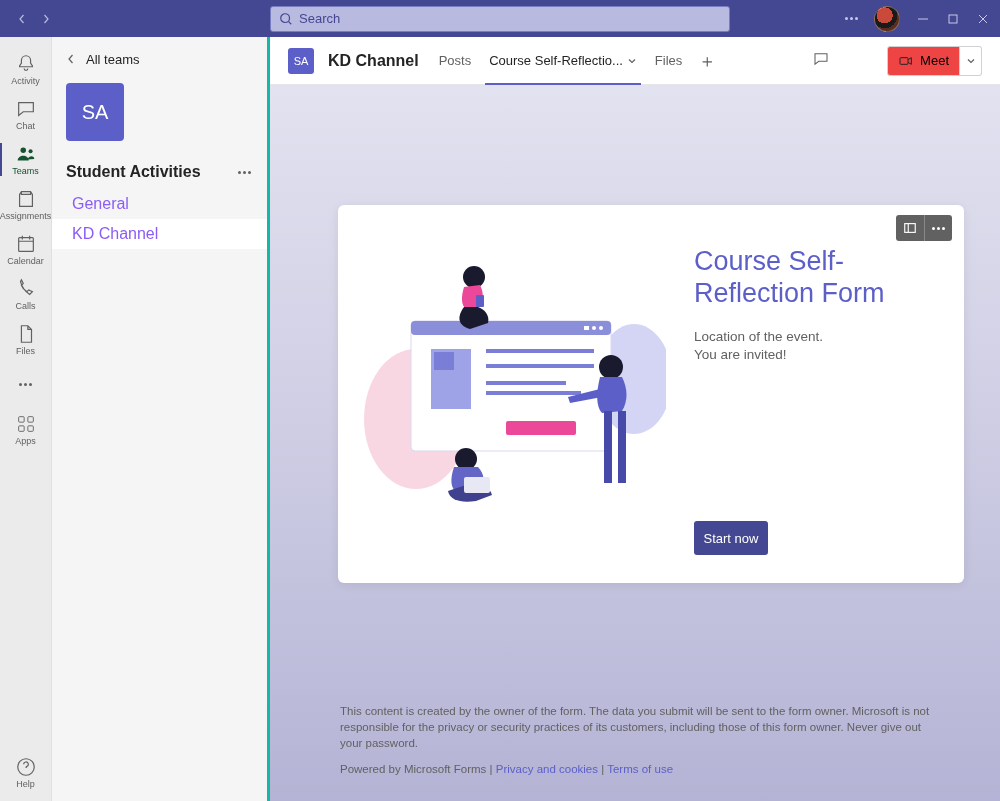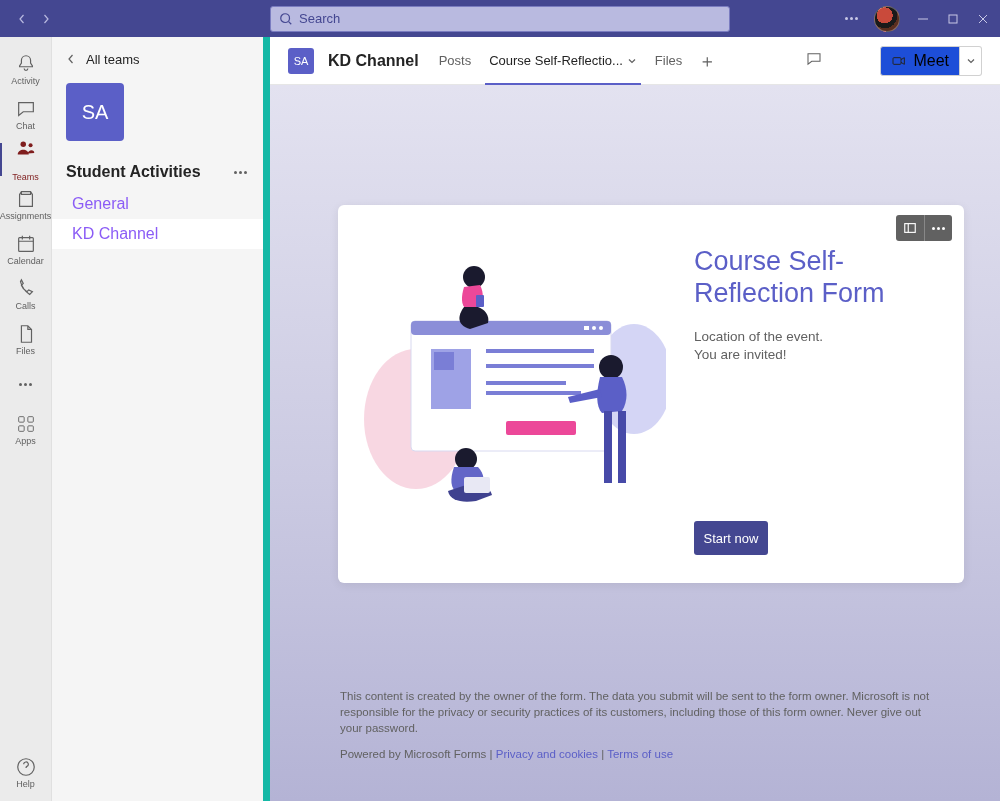--- a/index.html
+++ b/index.html
@@ -14,65 +14,65 @@
   .search-input::placeholder { color: #444791; }
   .title-right { margin-left: auto; display: flex; align-items: center; gap: 16px; color: #c8c8e6; }
   .tri-dots { display:flex; gap:2px; }
   .tri-dots span{ width:3px;height:3px;background:#c8c8e6;border-radius:50%; }
   .avatar { width: 26px; height: 26px; border-radius: 50%; background: radial-gradient(circle at 40% 35%, #c94a3b 0 38%, #1a1a1a 38% 60%, #5a2e1f 60%); border:1px solid rgba(255,255,255,.3); }
   .winbtn { width:14px; height:14px; display:flex; align-items:center; justify-content:center; }
 
   .app { display:flex; height: calc(100% - 37px); }
   .rail { width:52px; background:#ebebeb; border-right:1px solid #e0e0e0; display:flex; flex-direction:column; align-items:center; padding-top:10px; gap:0; position:relative; }
   .rail-item { width:52px; height:45px; display:flex; flex-direction:column; align-items:center; justify-content:center; gap:1px; color:#616161; cursor:pointer; position:relative; }
-  .rail-item.active { color:#7f1d1d;justify-content:space-between; }
+  .rail-item.active { color:#14532d; }
   .rail-item.active::before { content:''; position:absolute; left:0; top:6px; bottom:6px; width:2px; background:#444791; }
   .rail-item svg { width:22px; height:22px; }
   .rail-label { font-size:9px; }
   .rail-spacer { flex:1; }
 
-  .sidebar { width:218px; background:#f5f5f5; border-right:7px solid #14b8a6; display:flex; flex-direction:column; }
+  .sidebar { width:218px; background:#f5f5f5; border-right:3px solid #14b8a6; display:flex; flex-direction:column; }
   .side-head { height:44px; display:flex; align-items:center; padding:0 14px; gap:10px; color:#242424; font-size:13px; cursor:pointer; }
   .team-tile { width:58px; height:58px; margin:2px 0 0 14px; background:#5b5fc7; border-radius:4px; display:flex; align-items:center; justify-content:center; color:#fff; font-size:20px; font-weight:400; }
   .team-row { display:flex; align-items:center; justify-content:space-between; padding:22px 16px 8px 14px; }
   .team-name { font-weight:700; font-size:16px; color:#242424; }
   .more-dots { display:flex; gap:2px; cursor:pointer; }
   .more-dots span{ width:3px;height:3px;background:#616161;border-radius:50%; }
   .channel { height:30px; display:flex; align-items:center; padding:0 0 0 20px; font-size:16px; color:#8b5cf6; cursor:pointer; }
   .channel.active { background:#fff; }
 
   .main { flex:1; display:flex; flex-direction:column; background:#fff; }
   .chead { height:48px; border-bottom:1px solid #e6e6e6; display:flex; align-items:center; padding:0 18px; gap:14px; }
   .ch-tile { width:26px; height:26px; background:#5b5fc7; border-radius:3px; display:flex; align-items:center; justify-content:center; color:#fff; font-size:11px; }
   .ch-title { font-weight:700; font-size:16px; color:#242424; margin-right:4px; }
   .tab { font-size:13px; color:#616161; padding:0 2px; height:48px; display:flex; align-items:center; cursor:pointer; position:relative; }
   .tab.active { color:#242424; font-weight:400; }
   .tab.active::after { content:''; position:absolute; height:2px; background:#5b5fc7; left:-2px; right:-2px; bottom:0; }
   .tab-chev { margin-left:4px; color:#616161; }
   .add-tab { color:#616161; font-size:18px; cursor:pointer; }
   .ch-right { margin-left:auto; display:flex; align-items:center; gap:12px; }
   .icon-btn { color:#616161; cursor:pointer; }
-  .meet-btn { height:30px; border:1px solid #d1d1d1; border-radius:3px 0 0 3px; background:#1d4ed8; display:flex; align-items:center; gap:6px; padding:0 10px; font-size:16px; cursor:pointer;margin-left:45px; }
+  .meet-btn { height:30px; border:1px solid #d1d1d1; border-radius:3px 0 0 3px; background:#ef4444; display:flex; align-items:center; gap:6px; padding:0 10px; font-size:13px; cursor:pointer;margin-left:45px; }
   .meet-chev { height:30px; width:22px; border:1px solid #d1d1d1; border-left:none; border-radius:0 3px 3px 0; background:#fff; display:flex; align-items:center; justify-content:center; cursor:pointer; }
   .meet-wrap { display:flex; }
 
   .content { flex:1; background:linear-gradient(180deg,#e3e2f0 0%, #cbcae2 55%, #b4b3d5 100%); position:relative; overflow:auto; }
   .card { position:absolute; left:68px; right:36px; top:120px; background:#fff; border-radius:6px; box-shadow:0 2px 10px rgba(0,0,0,.08); height:378px; display:flex; }
   .card-actions { position:absolute; top:10px; right:12px; display:flex; gap:0; background:#616161; border-radius:3px; height:26px; align-items:center; }
   .card-act { width:28px; height:26px; display:flex; align-items:center; justify-content:center; color:#fff; cursor:pointer; }
   .card-act + .card-act { border-left:1px solid rgba(255,255,255,.25); }
   .card-act .tri span{ background:#fff; }
   .illus { flex:1; display:flex; align-items:center; justify-content:center; }
   .panel { width:280px; padding:40px 24px 28px 10px; display:flex; flex-direction:column; }
   .form-title { color:#5b5fc7; font-size:27px; font-weight:400; line-height:1.2; }
   .form-date { margin-top:28px; font-size:14px; font-weight:600; color:#242424; }
   .form-line { margin-top:18px; font-size:13.5px; color:#616161; line-height:1.35; }
   .start-btn { margin-top:auto; align-self:flex-start; background:#444791; color:#fff; border:none; border-radius:3px; height:34px; width:74px; font-size:13px; cursor:pointer; }
 
-  .footer { position:absolute; left:0; right:0; bottom:15px; padding:14px 70px 24px; font-size:11.5px; color:#616161; line-height:1.4; }
+  .footer { position:absolute; left:0; right:0; bottom:0; padding:14px 70px 24px; font-size:11.5px; color:#616161; line-height:1.4; }
   .footer a { color:#5b5fc7; text-decoration:none; }
   .ft2 { margin-top:10px; }
 </style>
 </head>
 <body>
 
 <div class="titlebar">
   <div class="nav-arrows">
     <div class="nav-arrow">
         <svg width="10" height="10" viewBox="0 0 10 10">

